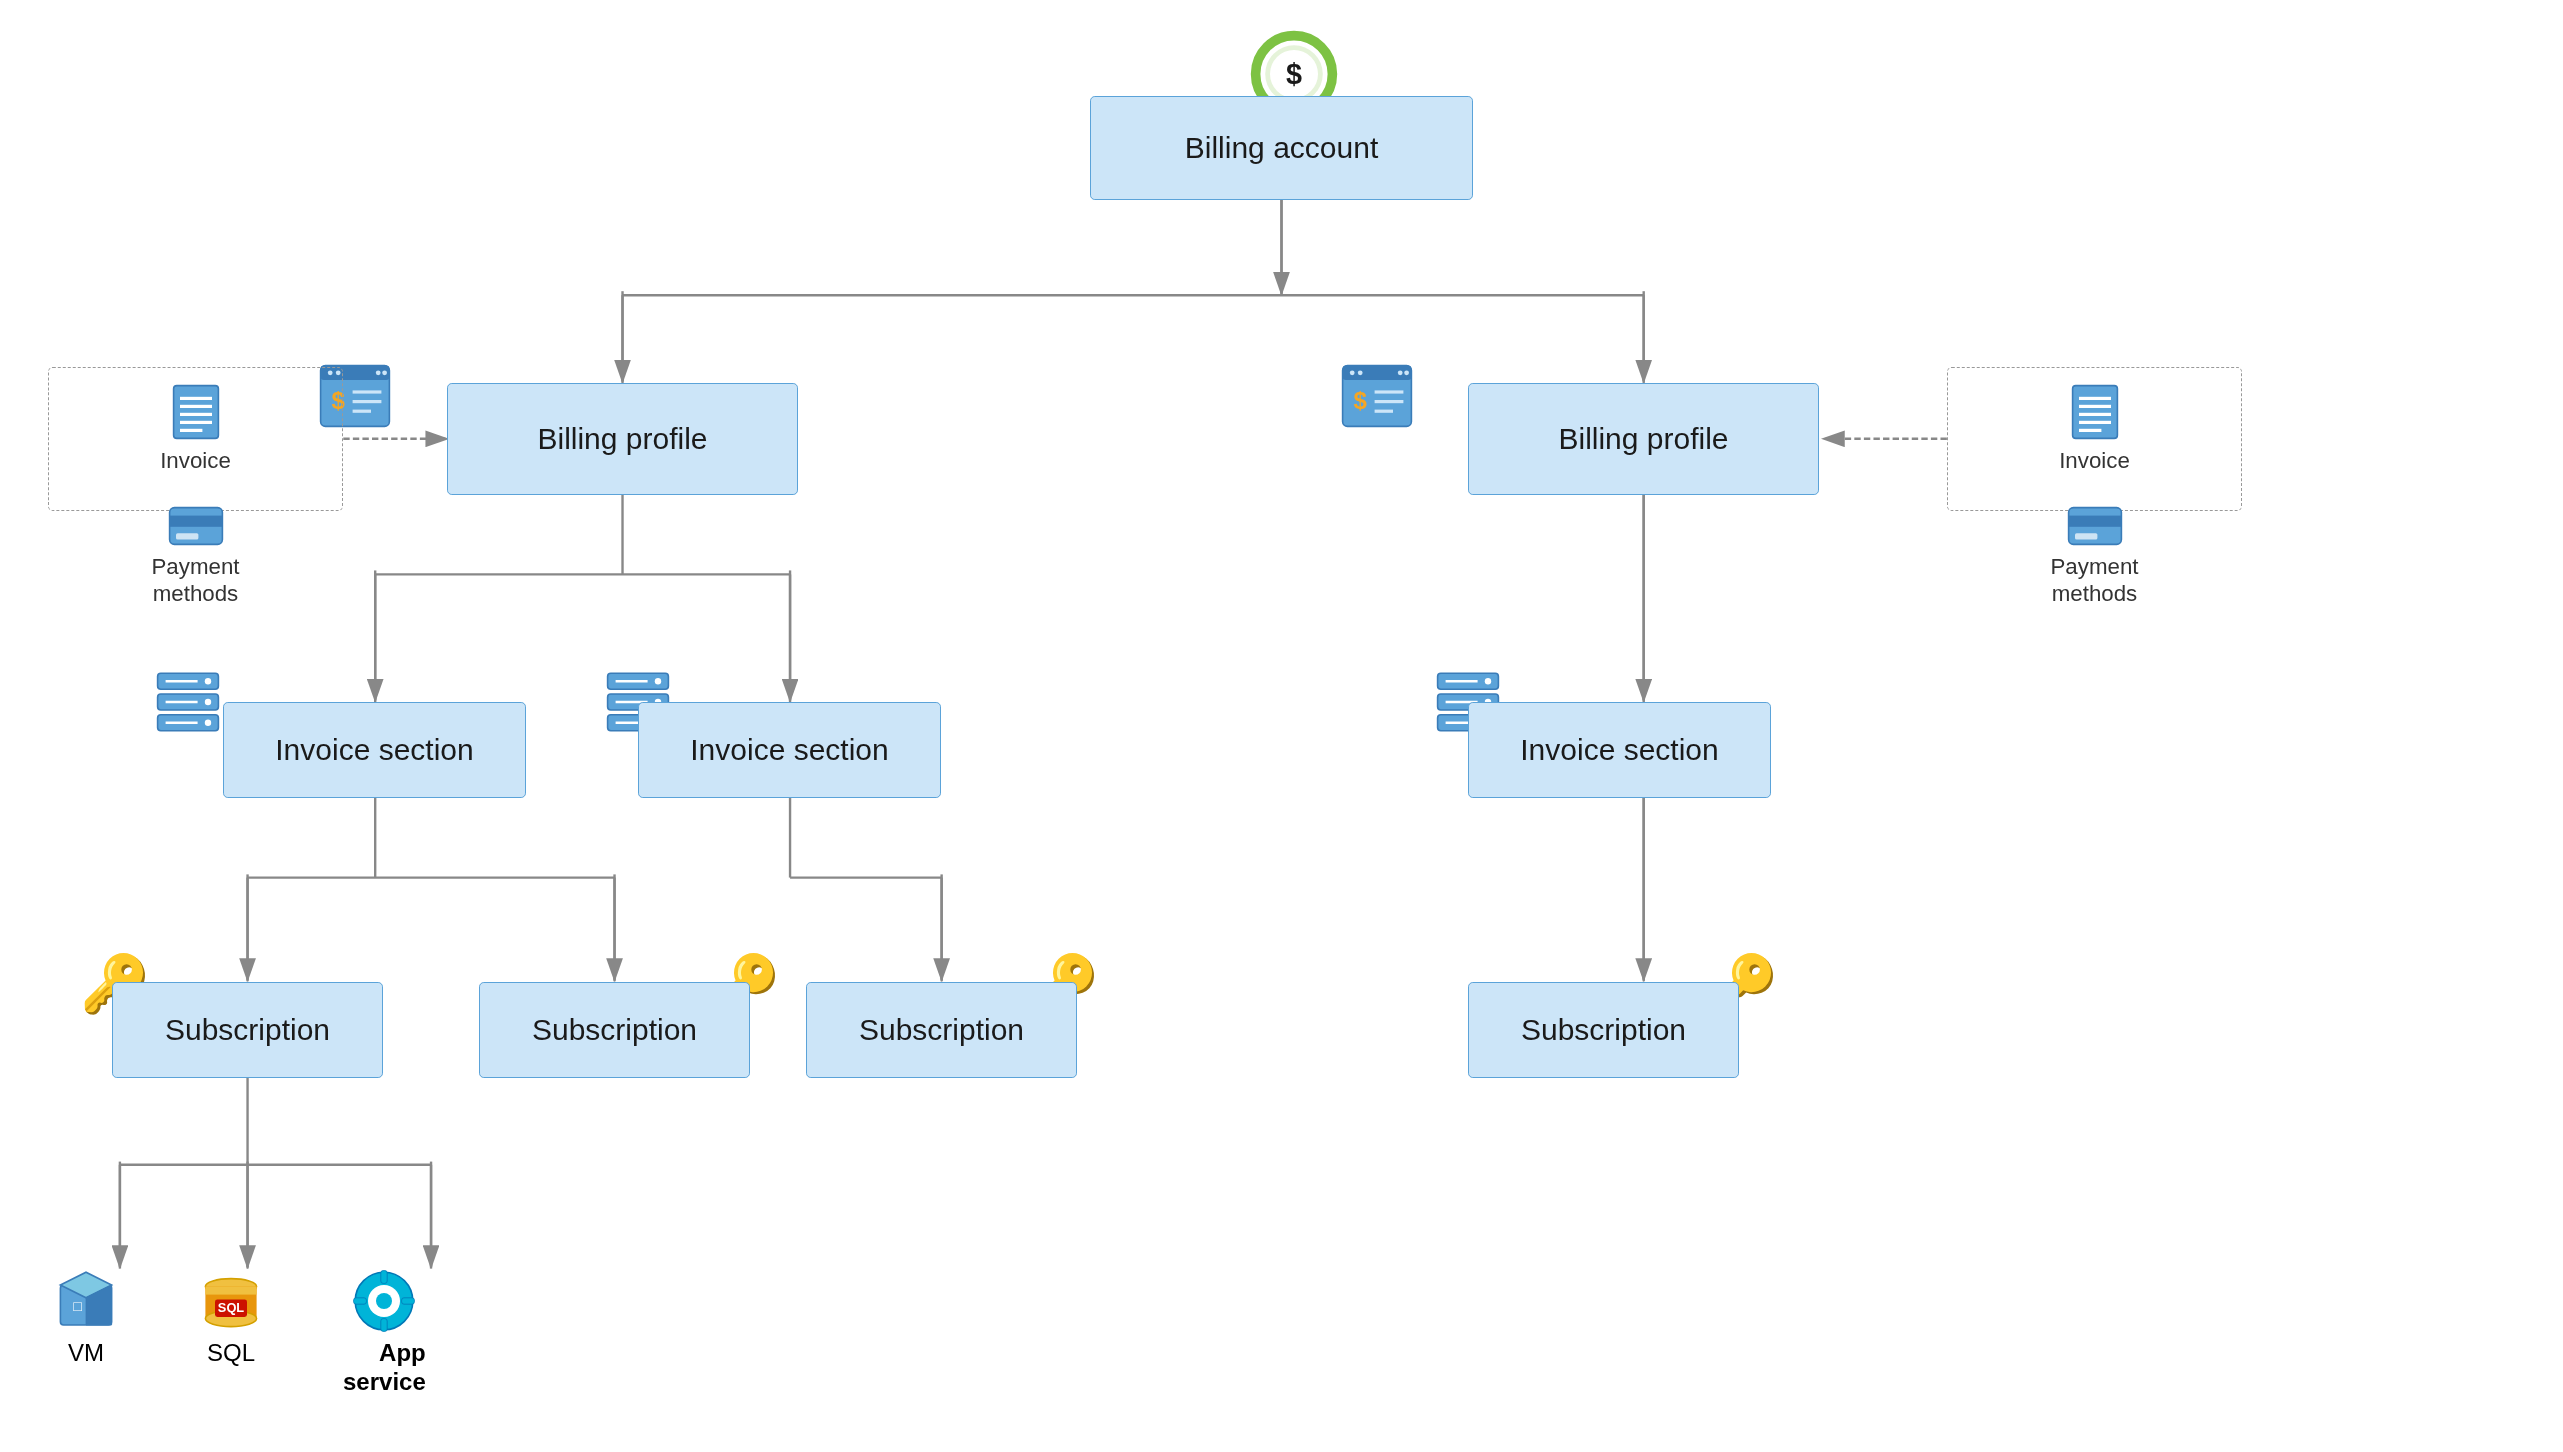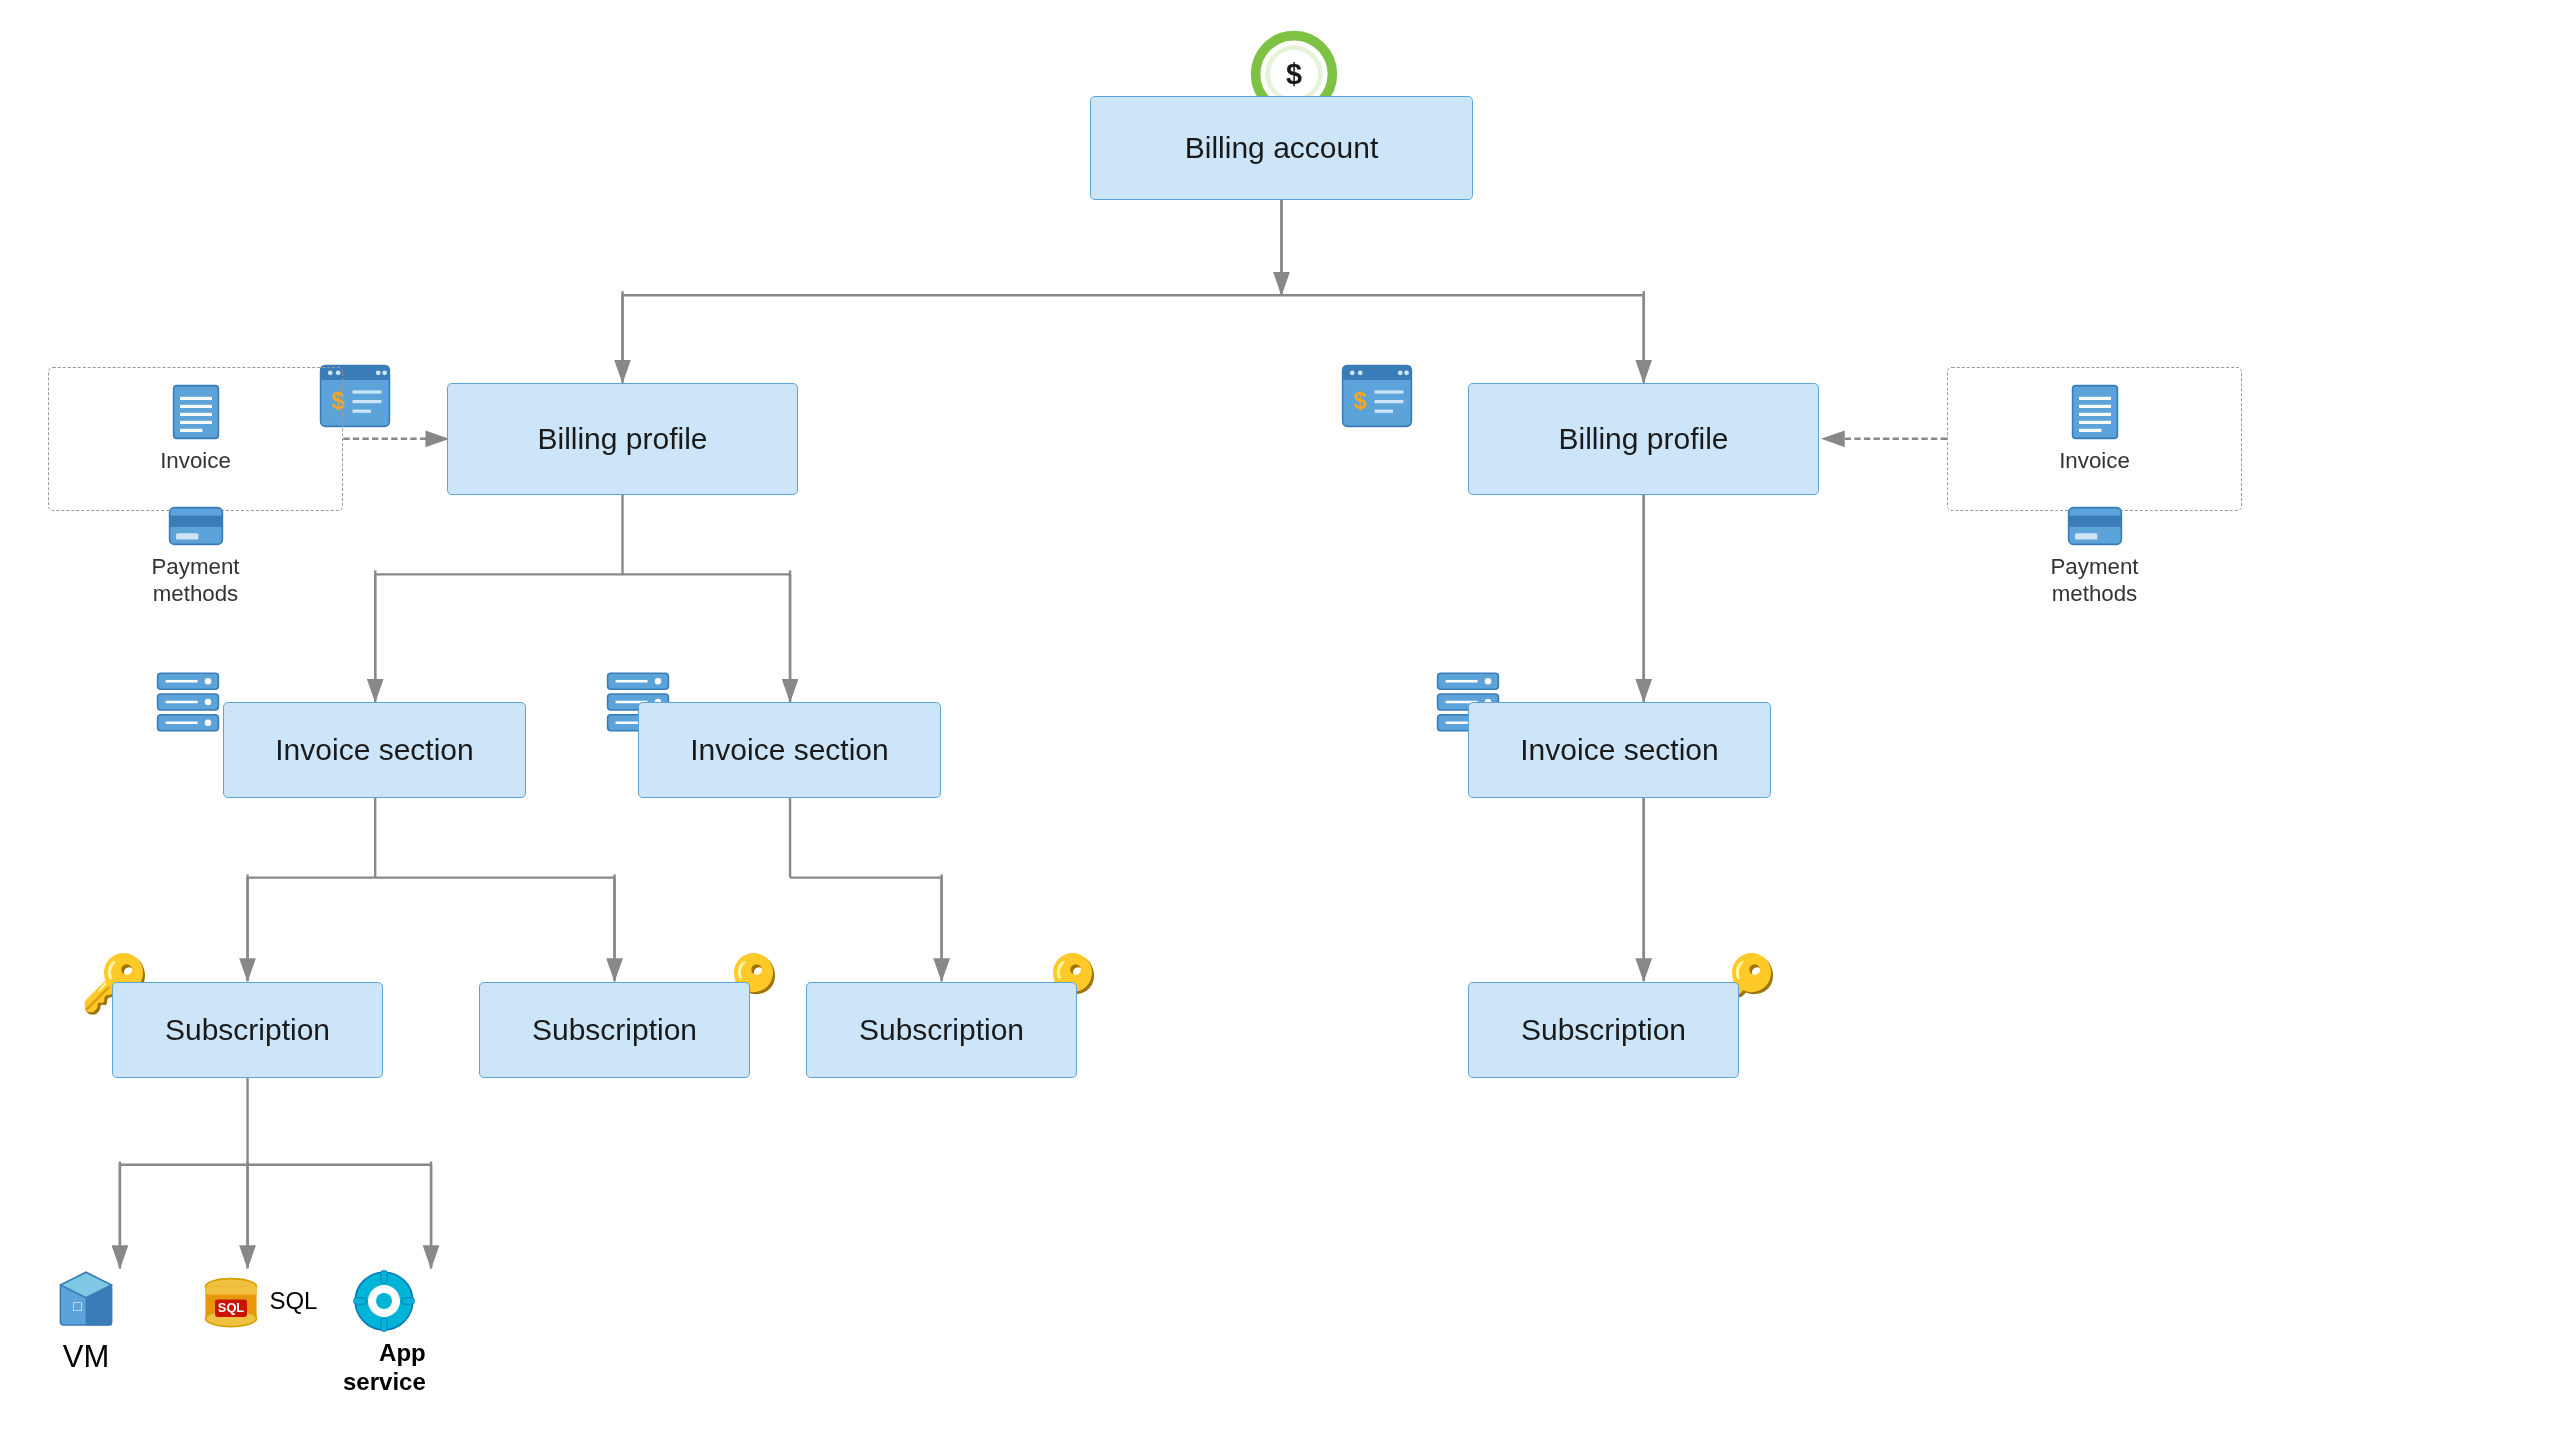--- a/index.html
+++ b/index.html
@@ -410,24 +410,24 @@
   </div>
 
   <div style="position:absolute; left:54px; top:1269px; display:flex; flex-direction:column; align-items:center; gap:6.4px;">
     <svg viewBox="0 0 80 80" width="64" height="64">
 
       <rect x="8" y="20" width="64" height="50" rx="4" fill="#5ba3d9" stroke="#3a7cb8" stroke-width="2"></rect>
       <polygon points="8,20 40,4 72,20 40,36" fill="#7ec8e3" stroke="#3a7cb8" stroke-width="2"></polygon>
       <polygon points="72,20 72,70 40,70 40,36" fill="#3a7cb8" stroke="#3a7cb8" stroke-width="1"></polygon>
       <text x="24" y="53" font-size="18" fill="white" font-weight="bold">□</text>
     </svg>
-    <span style="font-size:31px;">VM</span>
-  </div>
-
-  <div style="position:absolute; left:199px; top:1269px; display:flex; flex-direction:row; align-items:center; gap:6.4px;">
+    <span style="font-size:24px;">VM</span>
+  </div>
+
+  <div style="position:absolute; left:199px; top:1269px; display:flex; flex-direction:column; align-items:center; gap:6.4px;">
     <svg viewBox="0 0 80 80" width="64" height="64">
 
       <ellipse cx="40" cy="22" rx="32" ry="10" fill="#f0c040" stroke="#d4a000" stroke-width="2"></ellipse>
       <rect x="8" y="22" width="64" height="40" fill="#e8960c" stroke="#d4a000" stroke-width="0"></rect>
       <ellipse cx="40" cy="62" rx="32" ry="10" fill="#f0c040" stroke="#d4a000" stroke-width="2"></ellipse>
       <rect x="8" y="22" width="64" height="10" fill="#f0c040"></rect>
 
       <rect x="20" y="38" width="40" height="22" rx="3" fill="#cc1200"></rect>
       <text x="40" y="54" text-anchor="middle" font-size="16" font-weight="bold" fill="white">SQL</text>
     </svg>

